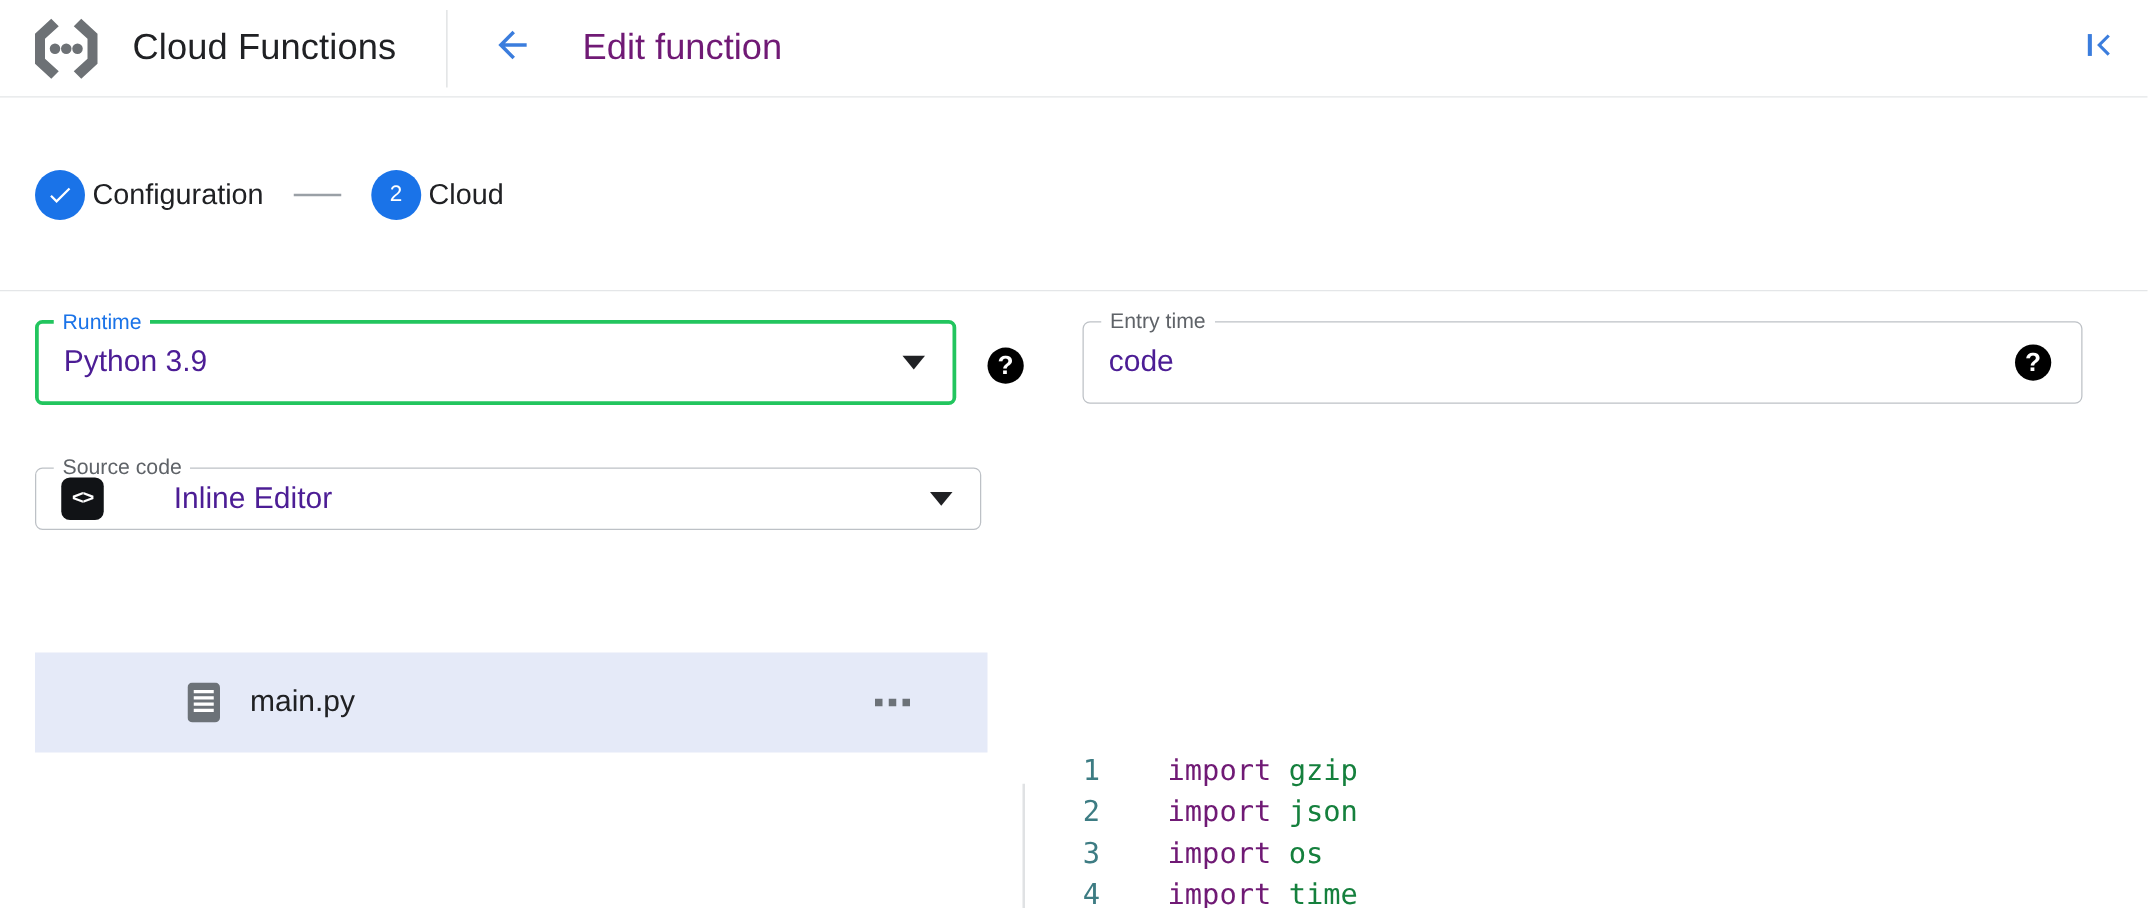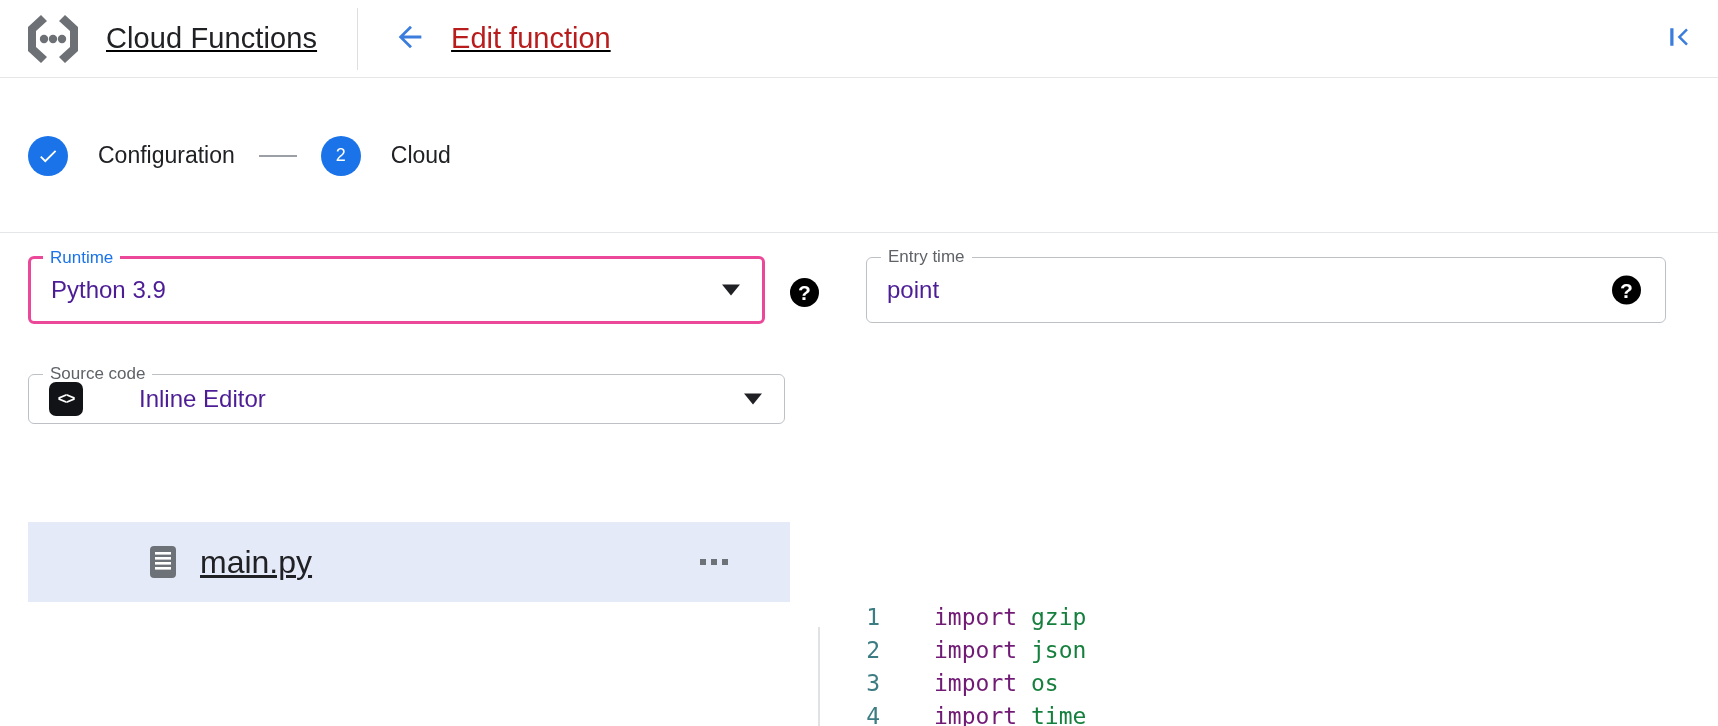--- a/index.html
+++ b/index.html
@@ -9,42 +9,42 @@
     background: #ffffff;
     font-family: "Liberation Sans", sans-serif;
     overflow: hidden;
   }
 
   
   .appbar {
     position: absolute; left: 0; top: 0; width: 1718px; height: 78px;
     background: #ffffff;
     border-bottom: 1px solid #e4e6e8;
-    display: flex; align-items: center; text-decoration: underline;
+    display: flex; align-items: center;
   }
   .brand {
     display: flex; align-items: center;
     height: 78px; padding-left: 24px;
   }
   .cf-logo { width: 58px; height: 52px; display: block; }
   .brand-title {
     font-size: 29px; color: #202124; letter-spacing: 0.1px;
     margin-left: 24px; white-space: nowrap;
   }
   .appbar-sep {
     width: 1px; height: 62px; background: #dcdee0;
     margin-left: 40px; margin-right: 0;
   }
   .back-btn {
     width: 48px; height: 48px; margin-left: 28px;
     display: flex; align-items: center; justify-content: center;
     border-radius: 50%; cursor: pointer;
   }
   .page-title {
-    font-size: 29px; color: #b91c1c; margin-left: 17px; white-space: nowrap;
+    font-size: 29px; color: #701a75; margin-left: 32px; white-space: nowrap;
   }
   .appbar-spacer { flex: 1 1 auto; }
   .collapse-btn {
     width: 48px; height: 48px; margin-right: 14px;
     display: flex; align-items: center; justify-content: center;
     border-radius: 50%; cursor: pointer;
   }
 
   
   .stepper {
@@ -54,37 +54,37 @@
     padding-left: 28px;
   }
   .step { display: flex; align-items: center; }
   .step-circle {
     width: 40px; height: 40px; border-radius: 50%;
     background: #1a73e8; color: #ffffff;
     display: flex; align-items: center; justify-content: center;
     font-size: 18px; font-weight: 500;
     flex: 0 0 auto;
   }
-  .step-label { font-size: 23px; color: #202124; margin-left: 30px; white-space: nowrap; }
+  .step-label { font-size: 23px; color: #202124; margin-left: 6px; white-space: nowrap; }
   .step-connector {
     width: 38px; height: 2px; background: #9aa0a6;
     margin: 0 24px;
   }
 
   
   .content { position: absolute; left: 0; top: 234px; width: 1718px; height: 492px; }
 
   .field {
     position: absolute;
     border: 1px solid #bdc1c6;
     border-radius: 6px;
     background: #ffffff;
   }
   .field.focused {
-    border: 3px solid #ec4899;
+    border: 3px solid #22c55e;
   }
   .field-legend {
     position: absolute; top: -11px; left: 14px;
     background: #ffffff; padding: 0 7px;
     font-size: 17px; color: #5f6368; white-space: nowrap;
   }
   .field.focused .field-legend { color: #1a73e8; font-weight: 500; left: 12px; }
   .field-value {
     position: absolute; left: 20px; top: 50%; transform: translateY(-50%);
     font-size: 24px; color: #4c1d95; white-space: nowrap;
@@ -121,21 +121,21 @@
   #source-field .field-value { left: 98px; margin-left: 12px; }
 
   
   .file-list { position: absolute; left: 0; top: 288px; width: 818px; }
   .file-row {
     position: relative; height: 80px; display: flex; align-items: center;
     margin: 0 28px; cursor: pointer;
   }
   .file-row.selected { background: #e5eaf8; }
   .file-icon { margin-left: 122px; width: 26px; height: 32px; flex: 0 0 auto; }
-  .file-name { font-size: 32px; color: #202124; margin-left: 24px; white-space: nowrap; text-decoration: underline; }
+  .file-name { font-size: 24px; color: #202124; margin-left: 24px; white-space: nowrap; }
   .row-spacer { flex: 1 1 auto; }
   .more-dots { display: flex; gap: 5px; margin-right: 62px; cursor: pointer; }
   .more-dots i { width: 6px; height: 6px; background: #6c7278; display: block; }
 
   
   .pane-divider {
     position: absolute; left: 818px; top: 393px; width: 2px; height: 333px;
     background: #e0e2e4;
   }
 
@@ -218,21 +218,21 @@
 
   <div class="field focused" id="runtime-field">
     <span class="field-legend">Runtime</span>
     <span class="field-value">Python 3.9</span>
     <span class="caret-down"></span>
   </div>
   <div class="help-icon" id="runtime-help">?</div>
 
   <div class="field" id="entry-field">
     <span class="field-legend">Entry time</span>
-    <span class="field-value">point</span>
+    <span class="field-value">code</span>
     <span class="help-icon" id="entry-help">?</span>
   </div>
 
   <div class="field" id="source-field">
     <span class="field-legend">Source code</span>
     <span class="src-chip">
       <span>&lt;&gt;</span>
     </span>
     <span class="field-value">Inline Editor</span>
     <span class="caret-down"></span>

